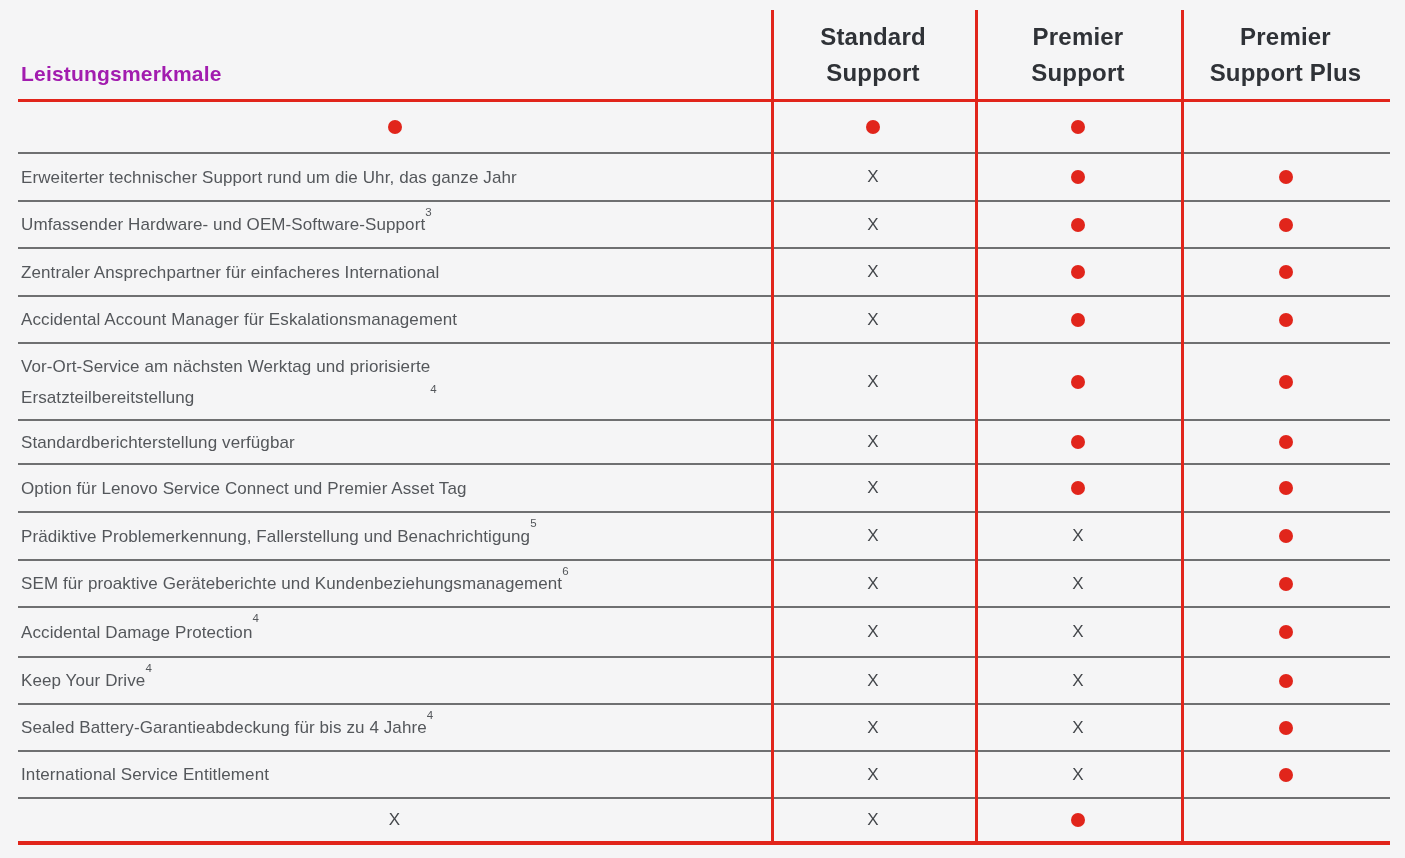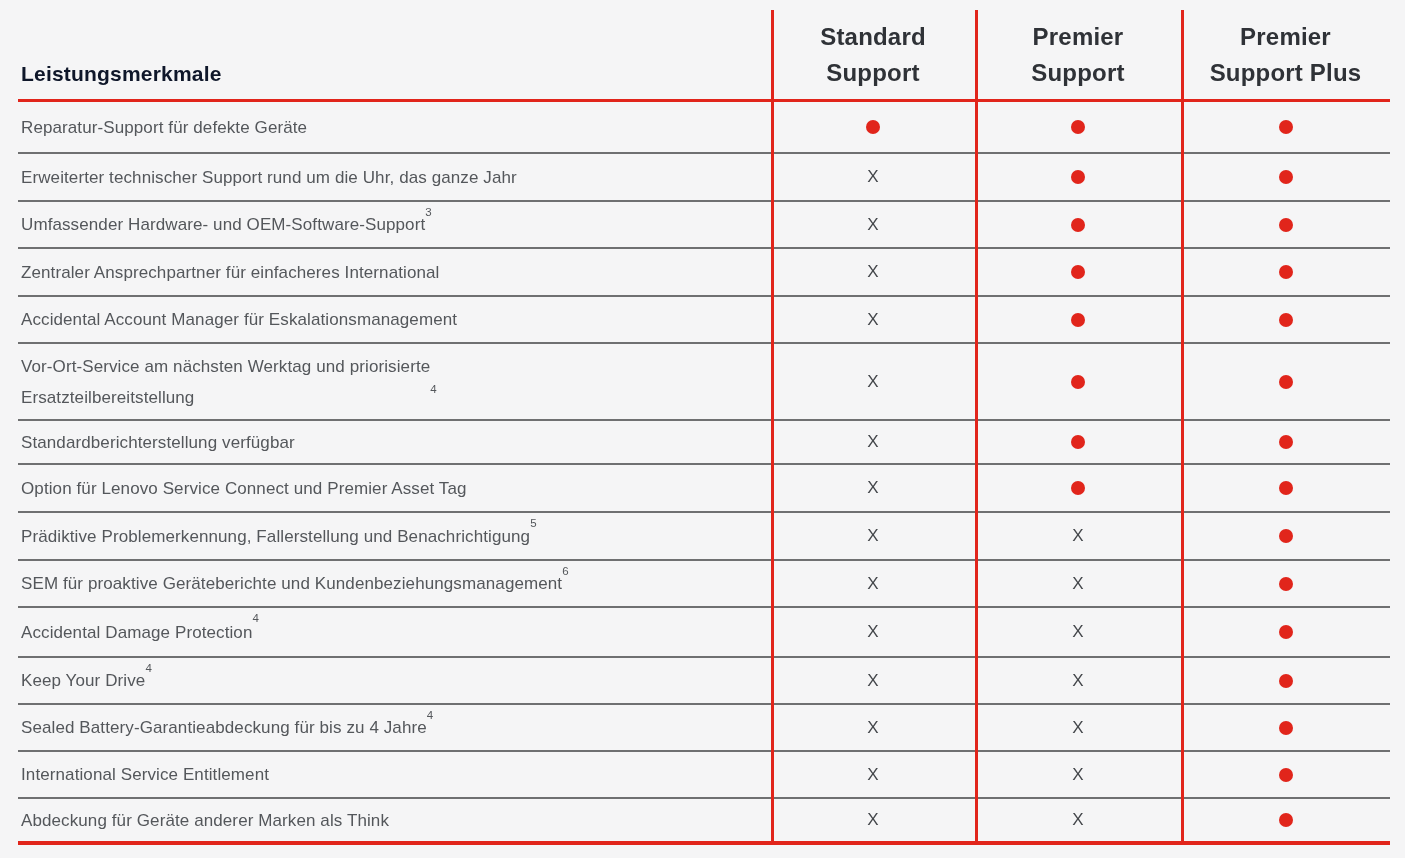--- a/index.html
+++ b/index.html
@@ -26,21 +26,21 @@
     height: 102px;
     border-bottom: 3px solid #e1251b;
     box-sizing: border-box;
   }
   .feature-header {
     display: flex;
     align-items: flex-end;
     padding: 0 0 13px 3px;
     font-size: 21px;
     font-weight: bold;
-    color: #0f172a;
+    color: #a21caf;
     letter-spacing: 0.2px;
   }
   .col-header {
     display: flex;
     align-items: center;
     justify-content: center;
     text-align: center;
     white-space: pre-line;
     font-size: 24px;
     font-weight: bold;
@@ -120,24 +120,20 @@
     <div class="feature-header">Leistungsmerkmale</div>
     <div class="col-header">Standard
 Support</div>
     <div class="col-header">Premier
 Support</div>
     <div class="col-header">Premier
 Support Plus</div>
   </div>
 
   <div class="row h50">
-    <div class="feature">
-        <span>Reparatur-Support für defekte Geräte</span>
-        <sup></sup>
-      </div>
     <div class="cell">
         <span class="dot"></span>
       </div>
     <div class="cell">
         <span class="dot"></span>
       </div>
     <div class="cell">
         <span class="dot"></span>
       </div>
   </div>
@@ -307,24 +303,20 @@
         <sup></sup>
       </div>
     <div class="cell">X</div>
     <div class="cell">X</div>
     <div class="cell">
         <span class="dot"></span>
       </div>
   </div>
 
   <div class="row h44">
-    <div class="feature">
-        <span>Abdeckung für Geräte anderer Marken als Think</span>
-        <sup></sup>
-      </div>
     <div class="cell">X</div>
     <div class="cell">X</div>
     <div class="cell">
         <span class="dot"></span>
       </div>
   </div>
 
   <div class="vline vline-1"></div>
   <div class="vline vline-2"></div>
   <div class="vline vline-3"></div>

